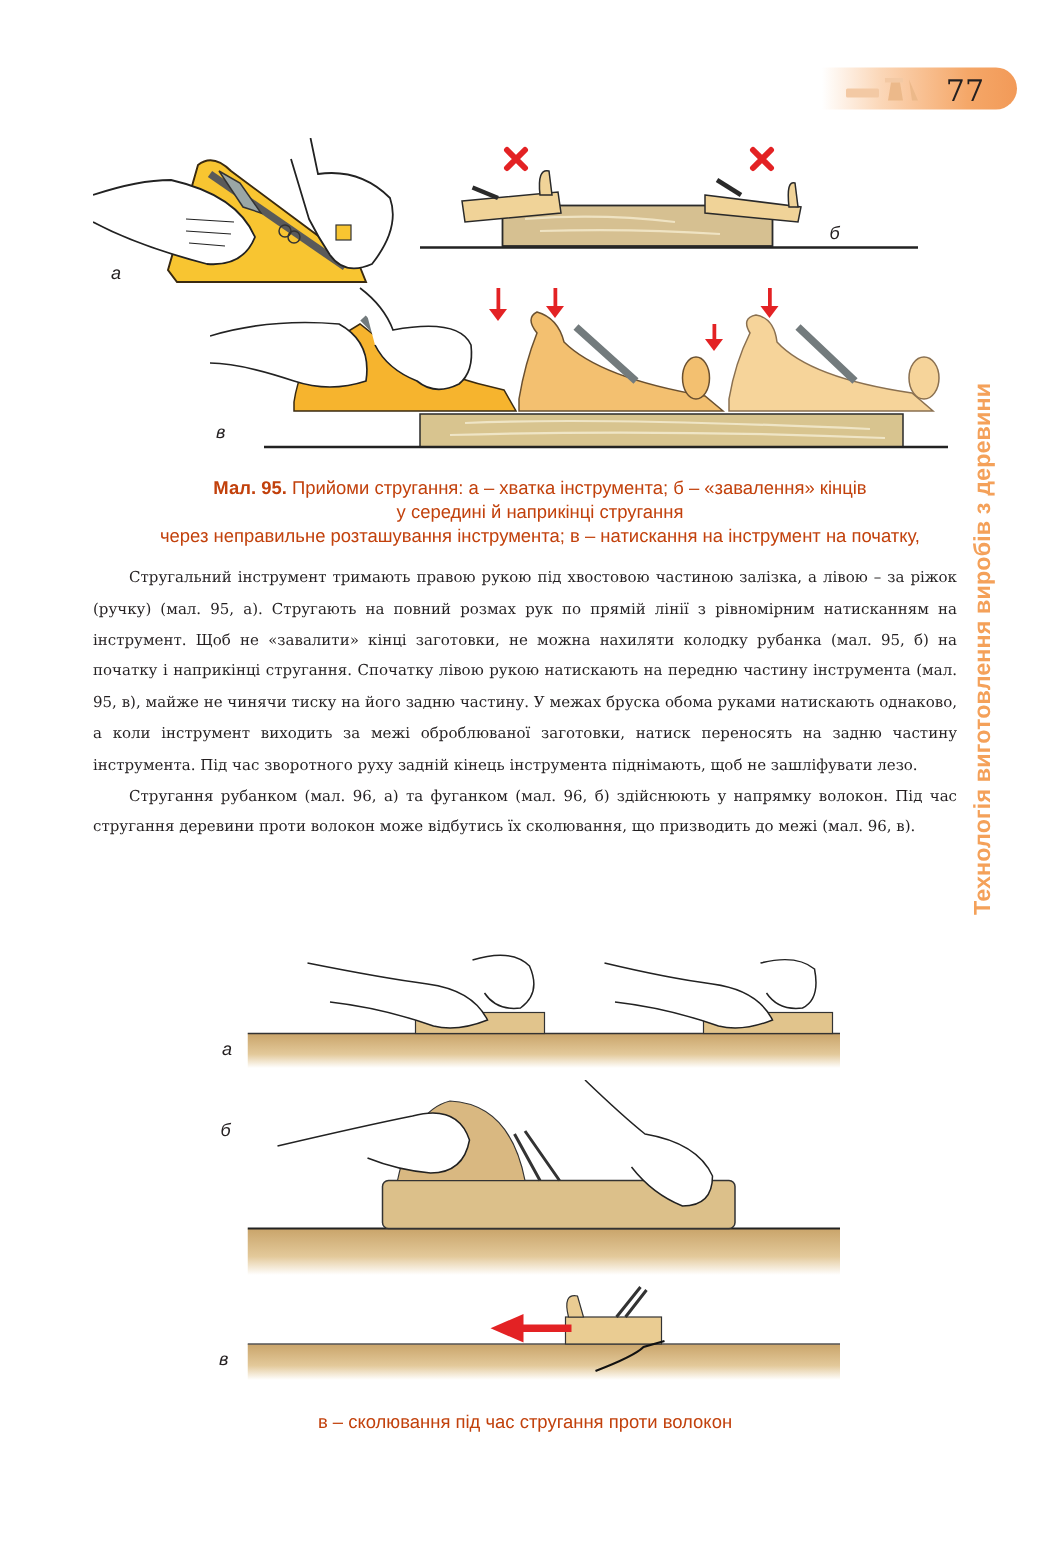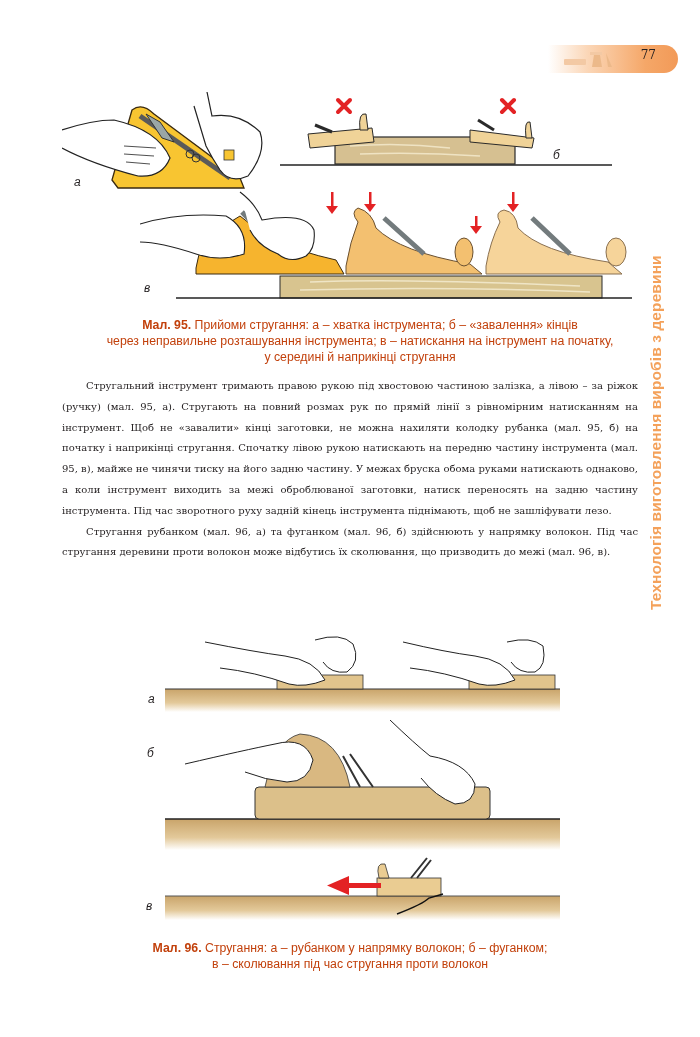--- a/index.html
+++ b/index.html
@@ -1,20 +1,20 @@
 <!DOCTYPE html>
 <html><head>
 <meta charset="utf-8">
 <style>
   html, body { margin: 0; padding: 0; background: #ffffff; }
   body { width: 700px; height: 1037px; position: relative; overflow: hidden; font-family: "DejaVu Serif", serif; color: #231f20; }
   .page-tab { position: absolute; left: 548px; top: 45px; width: 130px; height: 28px; border-radius: 0 14px 14px 0;
     background: linear-gradient(to right, #ffffff 0%, #fbd7b8 30%, #f5a768 75%, #f29a58 100%); }
   .page-tab .tab-icon { position: absolute; left: 14px; top: 4px; width: 52px; height: 20px; }
-  .page-num { position: absolute; right: 22px; top: 3px; font-family: "DejaVu Serif", serif; font-size: 12px; color: #231f20; }
+  .page-num { position: absolute; right: 22px; top: 3px; font-family: "DejaVu Serif", serif; font-size: 20px; color: #231f20; }
   .side-title { position: absolute; left: 647px; top: 610px; width: 530px; transform-origin: 0 0; transform: rotate(-90deg);
     font-family: "Liberation Sans", sans-serif; font-weight: bold; font-size: 15.5px; color: #f4a15a; white-space: nowrap; letter-spacing: 0.1px; }
   .fig { position: absolute; }
   .fig-label { position: absolute; font-family: "Liberation Sans", sans-serif; font-style: italic; font-size: 12px; color: #231f20; }
   .caption { position: absolute; font-family: "Liberation Sans", sans-serif; font-size: 12.3px; line-height: 16px; text-align: center; color: #c2410c; }
   .caption b { font-weight: bold; }
   .body-text { position: absolute; left: 62px; width: 576px; font-family: "DejaVu Serif", serif; font-size: 10px; line-height: 20.8px; text-align: justify; color: #231f20; }
   .body-text p { margin: 0; text-indent: 24px; }
 </style>
 </head>
@@ -82,22 +82,22 @@
     <rect x="335" y="34" width="2.5" height="12"></rect>
       <path d="M330 44 L342 44 L336 52 Z"></path>
     <rect x="372" y="10" width="2.5" height="14"></rect>
       <path d="M367 22 L379 22 L373 30 Z"></path>
   </g>
 </svg>
 <span class="fig-label" style="left:144px; top:281px;">в</span>
 
 <div class="caption" style="left:70px; top:317px; width:580px;">
   <div><b>Мал. 95.</b><span> Прийоми стругання: а – хватка інструмента; б – «завалення» кінців</span></div>
+  <div>у середині й наприкінці стругання</div>
   <div>через неправильне розташування інструмента; в – натискання на інструмент на початку,</div>
-  <div>у середині й наприкінці стругання</div>
 </div>
 
 <div class="body-text" style="top:376px;">
   <p>Стругальний інструмент тримають правою рукою під хвостовою частиною залізка, а лівою – за ріжок (ручку) (мал. 95, а). Стругають на повний розмах рук по прямій лінії з рівномірним натисканням на інструмент. Щоб не «завалити» кінці заготовки, не можна нахиляти колодку рубанка (мал. 95, б) на початку і наприкінці стругання. Спочатку лівою рукою натискають на передню частину інструмента (мал. 95, в), майже не чинячи тиску на його задню частину. У межах бруска обома руками натискають однаково, а коли інструмент виходить за межі оброблюваної заготовки, натиск переносять на задню частину інструмента. Під час зворотного руху задній кінець інструмента піднімають, щоб не зашліфувати лезо.</p>
   <p>Стругання рубанком (мал. 96, а) та фуганком (мал. 96, б) здійснюють у напрямку волокон. Під час стругання деревини проти волокон може відбутись їх сколювання, що призводить до межі (мал. 96, в).</p>
 </div>
 
 <svg class="fig" style="left:165px; top:632px;" width="400" height="80" viewBox="0 0 400 80">
   <defs>
       <linearGradient id="wood" x1="0" y1="0" x2="0" y2="1">
@@ -150,15 +150,14 @@
   <path d="M246 26 L262 6 M252 26 L266 8" stroke="#333" stroke-width="2"></path>
   <path d="M232 62 Q258 52 264 46 L278 42" stroke="#111" stroke-width="1.4" fill="none"></path>
   <g fill="#e32224">
     <rect x="180" y="31" width="36" height="5"></rect>
     <path d="M162 33.5 L184 24 L184 43 Z"></path>
   </g>
 </svg>
 <span class="fig-label" style="left:146px; top:899px;">в</span>
 
 <div class="caption" style="left:70px; top:940px; width:560px;">
-  <div><b>Мал. 96.</b><span> Стругання: а – рубанком у напрямку волокон; б – фуганком;</span></div>
   <div>в – сколювання під час стругання проти волокон</div>
 </div>
 
 </body></html>

